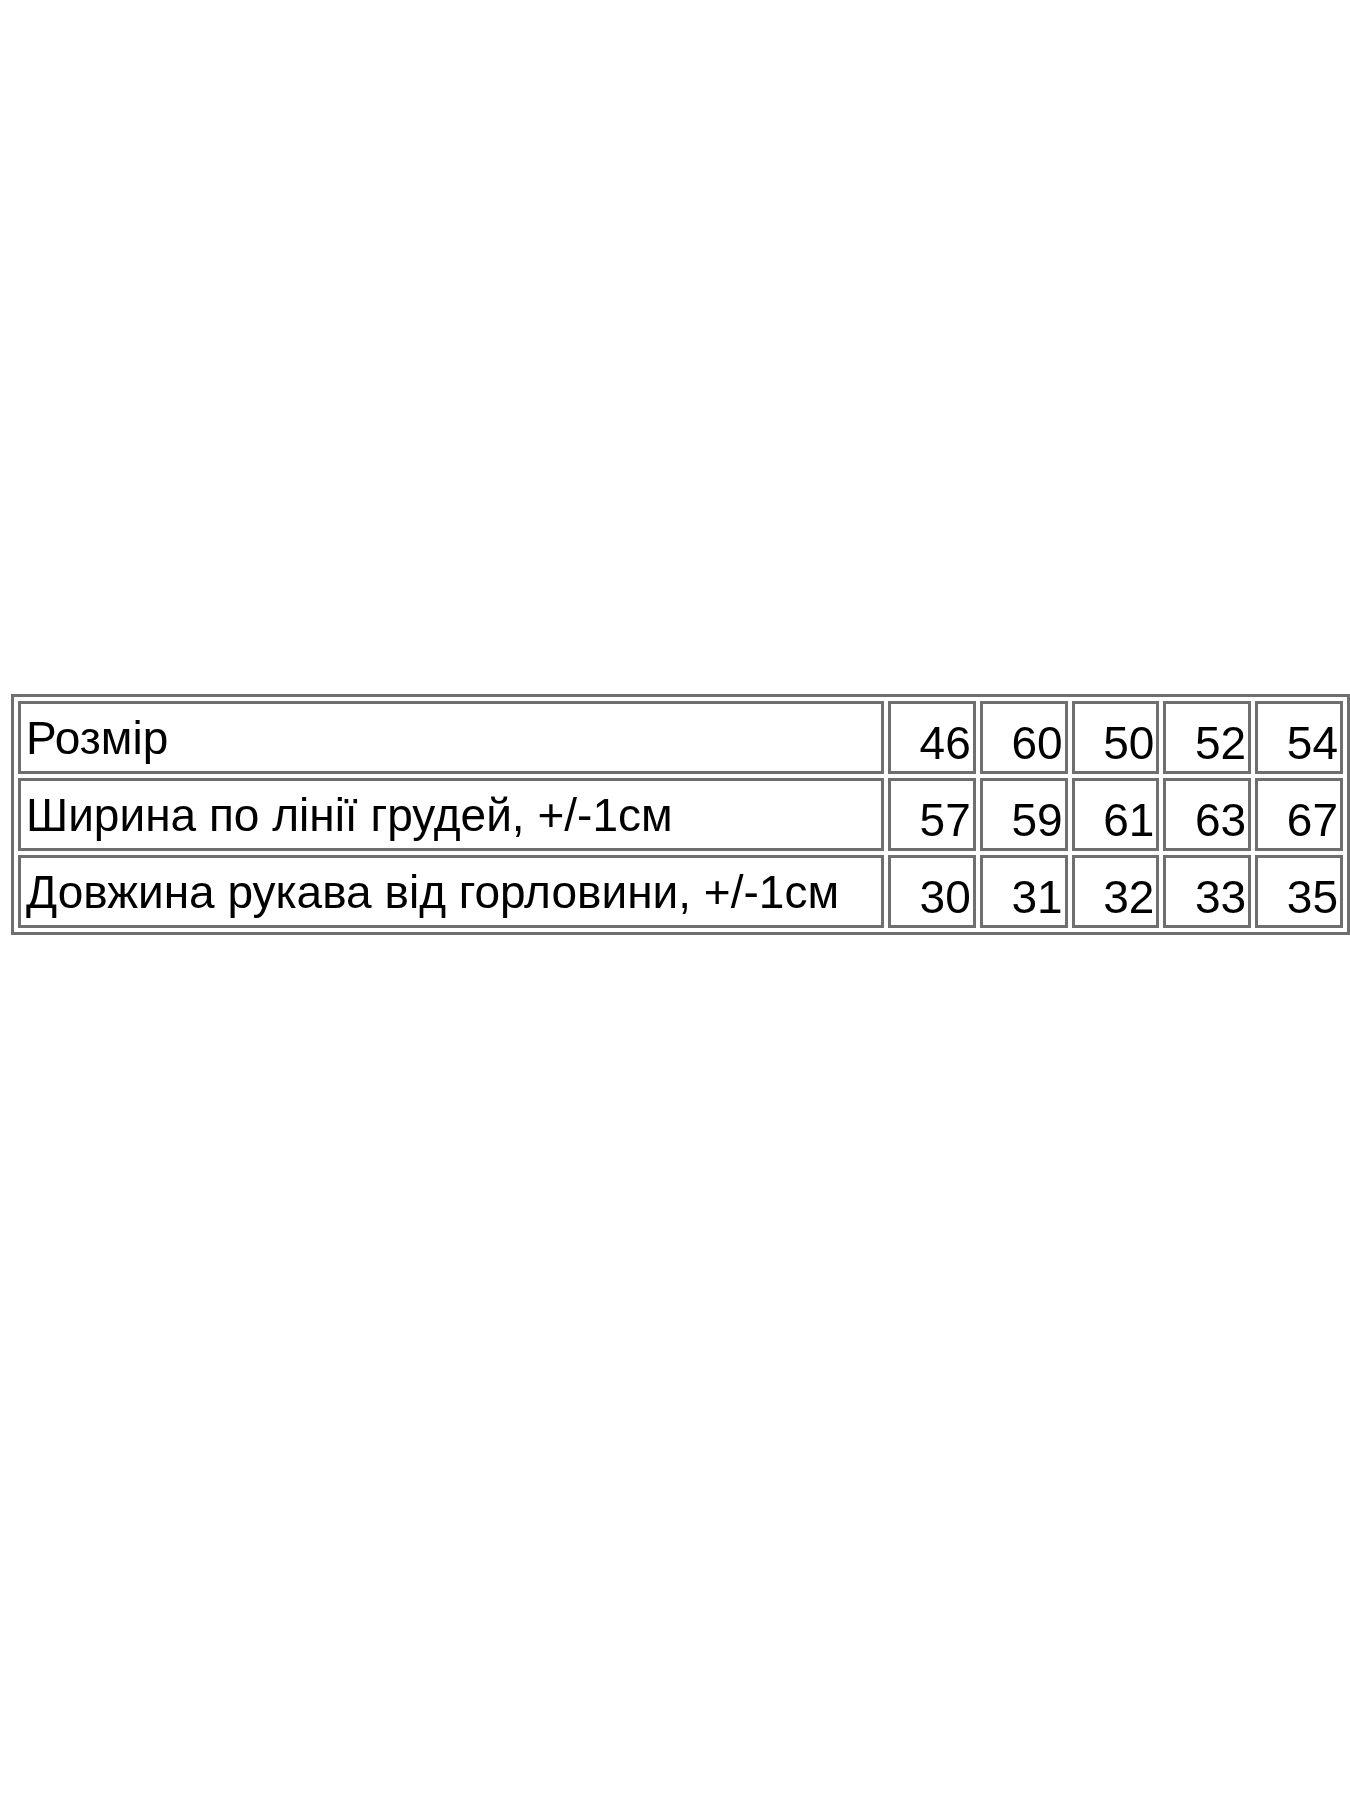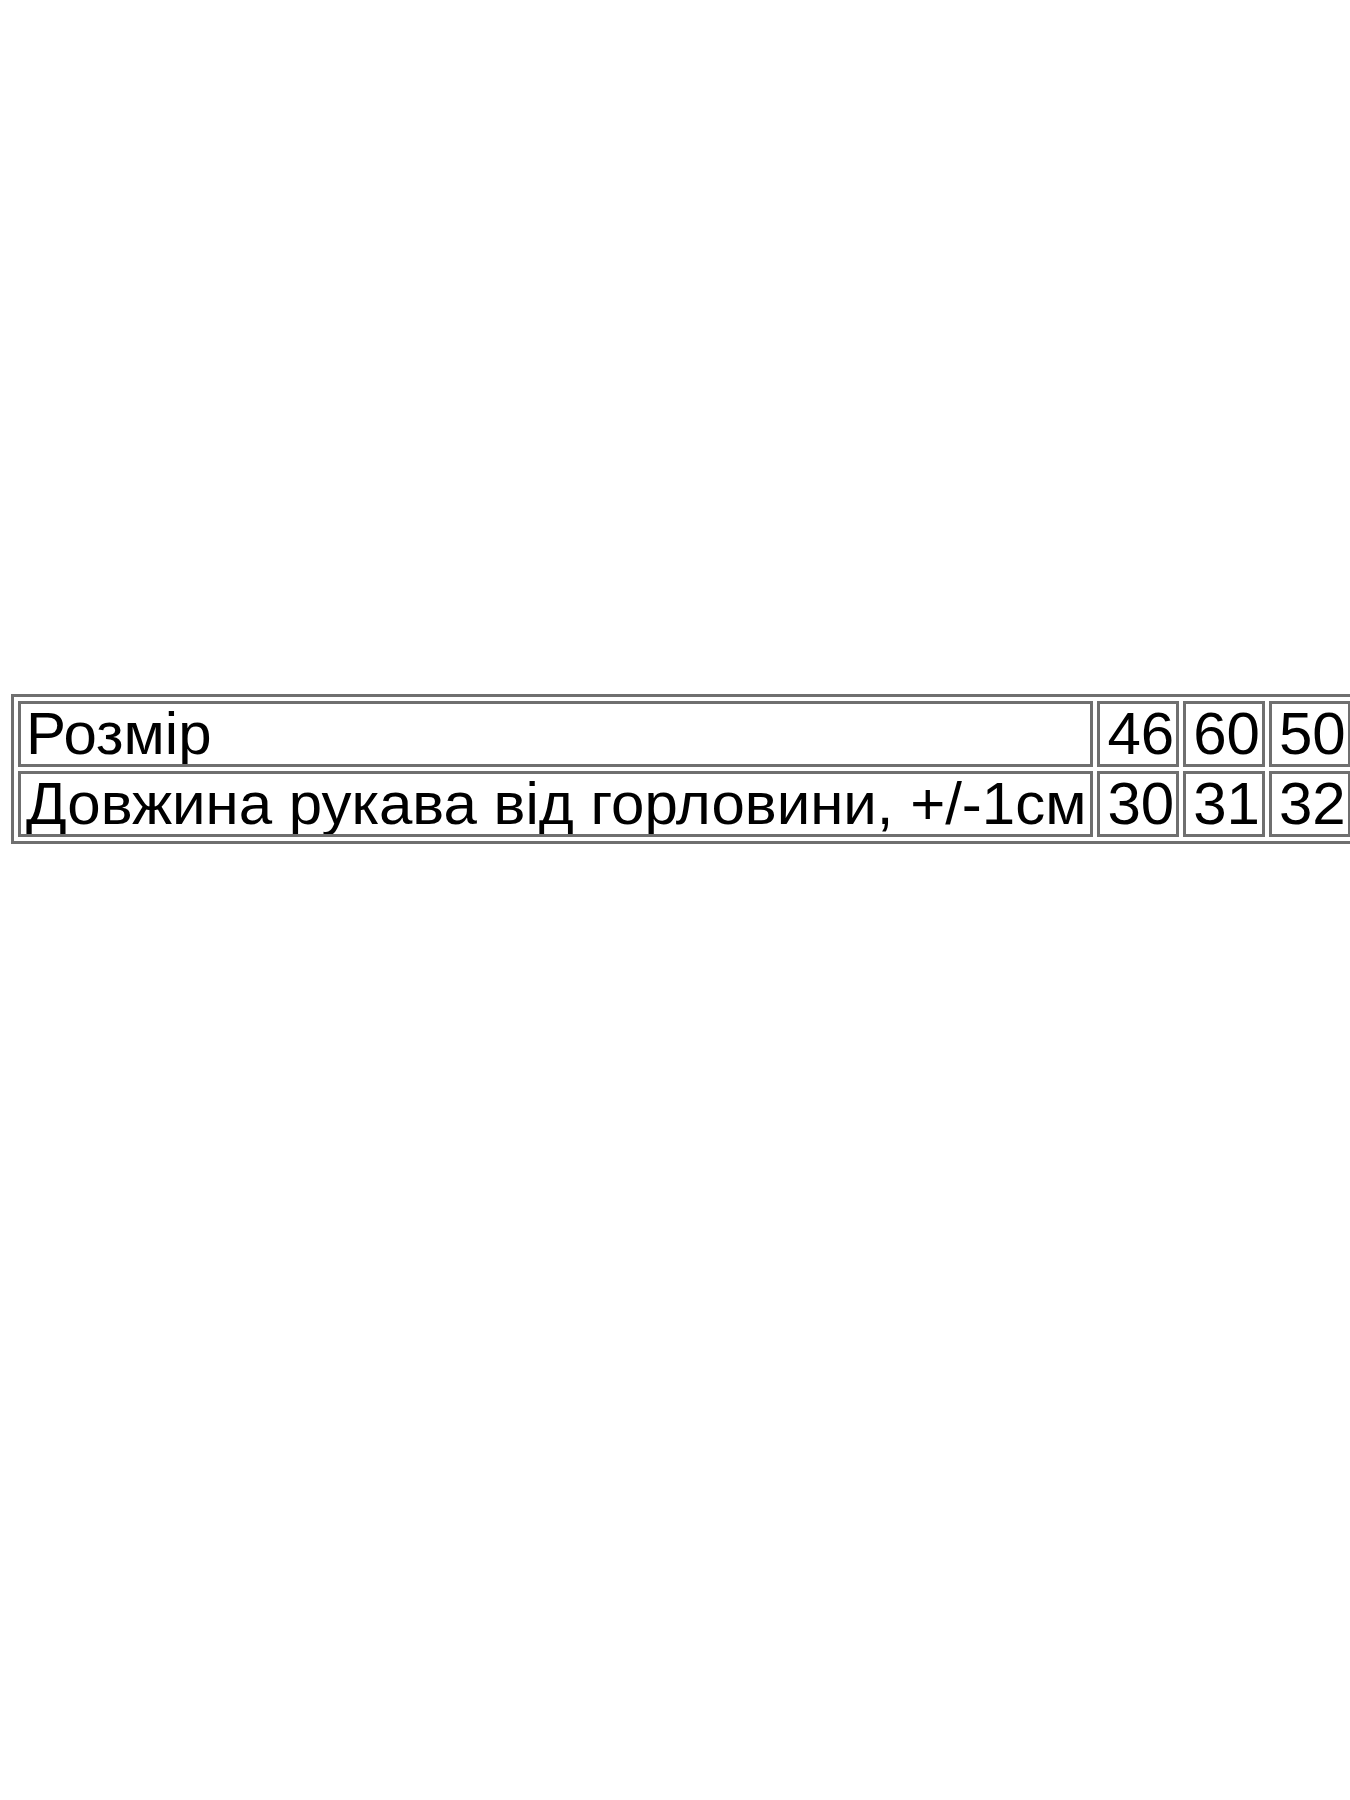--- a/index.html
+++ b/index.html
@@ -21,51 +21,59 @@
     border-collapse: separate;
     border-spacing: 4px;
     border: 3px solid #6f6f6f;
     background: #ffffff;
     table-layout: fixed;
   }
   .size-table td {
     border: 3px solid #6f6f6f;
     height: 57px;
     vertical-align: middle;
-    font-size: 60px;
+    font-size: 46px;
     line-height: 1.0;
     white-space: nowrap;
     overflow: hidden;
     background: #ffffff;
   }
   .size-table td.label-cell {
     width: 860px;
     padding: 0 4px 0 5px;
     text-align: left;
   }
   .size-table td.value-cell {
     width: 78px;
-    padding: 0 2px 0 7px;
-    text-align: center;
+    padding: 10px 2px 0 7px;
+    text-align: right;
   }
 </style>
 </head>
 <body>
 
 <table class="size-table">
   <tbody id="size-table-body">
       <tr>
         <td class="label-cell">Розмір</td>
         <td class="value-cell">46</td>
         <td class="value-cell">60</td>
         <td class="value-cell">50</td>
         <td class="value-cell">52</td>
         <td class="value-cell">54</td>
       </tr>
       <tr>
+        <td class="label-cell">Ширина по лінії грудей, +/-1см</td>
+        <td class="value-cell">57</td>
+        <td class="value-cell">59</td>
+        <td class="value-cell">61</td>
+        <td class="value-cell">63</td>
+        <td class="value-cell">67</td>
+      </tr>
+      <tr>
         <td class="label-cell">Довжина рукава від горловини, +/-1см</td>
         <td class="value-cell">30</td>
         <td class="value-cell">31</td>
         <td class="value-cell">32</td>
         <td class="value-cell">33</td>
         <td class="value-cell">35</td>
       </tr>
     </tbody>
 </table>
 

